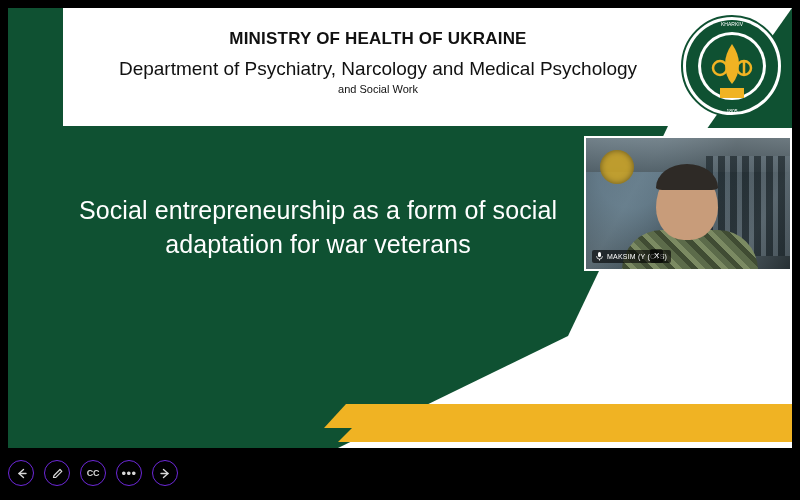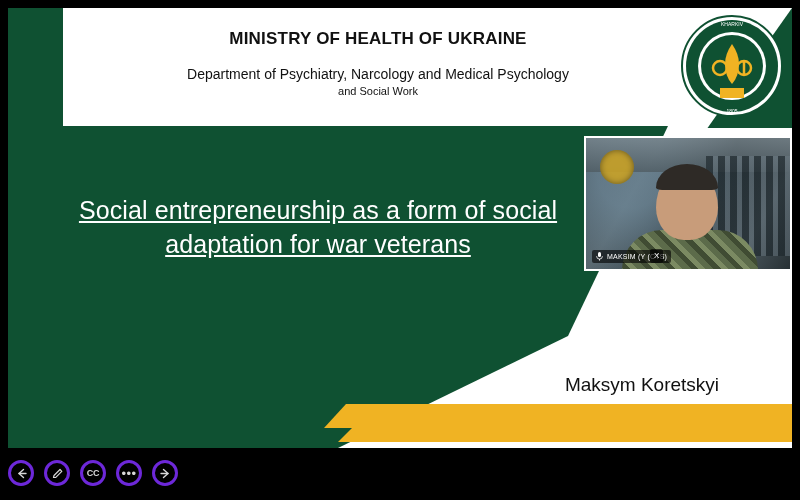--- a/index.html
+++ b/index.html
@@ -104,23 +104,23 @@
     text-align: center;
     color: #111111;
     line-height: 1.32;
   }
   .header .line1, .header .line2 {
     font-size: 17px;
     font-weight: bold;
     letter-spacing: .2px;
   }
   .header .line3 {
-    font-size: 14px;
+    font-size: 19px;
     font-weight: normal;
-    margin-top: 15px;
+    margin-top: 6px;
   }
   .header .line4 {
     font-size: 11px;
     font-weight: normal;
   }
 
   
   .emblem {
     position: absolute;
     right: 8px;
@@ -134,21 +134,20 @@
   .slide-title {
     position: absolute;
     left: 30px;
     top: 186px;
     width: 560px;
     text-align: center;
     color: #ffffff;
     font-size: 25px;
     line-height: 1.35;
     letter-spacing: .1px;
-    text-decoration: underline;
   }
 
   
   .presenter {
     position: absolute;
     left: 500px;
     top: 366px;
     width: 268px;
     text-align: center;
     color: #111111;
@@ -258,21 +257,21 @@
     left: 8px;
     top: 12px;
     display: flex;
     align-items: center;
     gap: 10px;
   }
   .tbtn {
     width: 26px;
     height: 26px;
     border-radius: 50%;
-    border: 3px solid #6d28d9;
+    border: 1px solid #6d28d9;
     color: #d8d8d8;
     display: flex;
     align-items: center;
     justify-content: center;
     background: transparent;
     cursor: pointer;
     box-sizing: border-box;
   }
   .tbtn svg { display:block; }
   .tbtn .cc-txt {
@@ -338,21 +337,20 @@
         <rect x="40" y="74" width="24" height="10" fill="#f0b323"></rect>
         <g fill="#ffffff" font-size="5" font-family="Liberation Sans, sans-serif">
           <text x="52" y="12" text-anchor="middle">KHARKIV</text>
           <text x="52" y="99" text-anchor="middle">1805</text>
         </g>
       </svg>
     </div>
 
     <div class="slide-title">Social entrepreneurship as a form of social adaptation for war veterans</div>
 
-    <div class="presenter">Maksym Koretskyi</div>
 
     <div class="webcam">
       <div class="cam-bg"></div>
       <div class="cam-shelf"></div>
       <div class="cam-shelf2"></div>
       <div class="cam-patch"></div>
       <div class="cam-person-body"></div>
       <div class="cam-person-head"></div>
       <div class="cam-person-hair"></div>
       <div class="cam-label">

